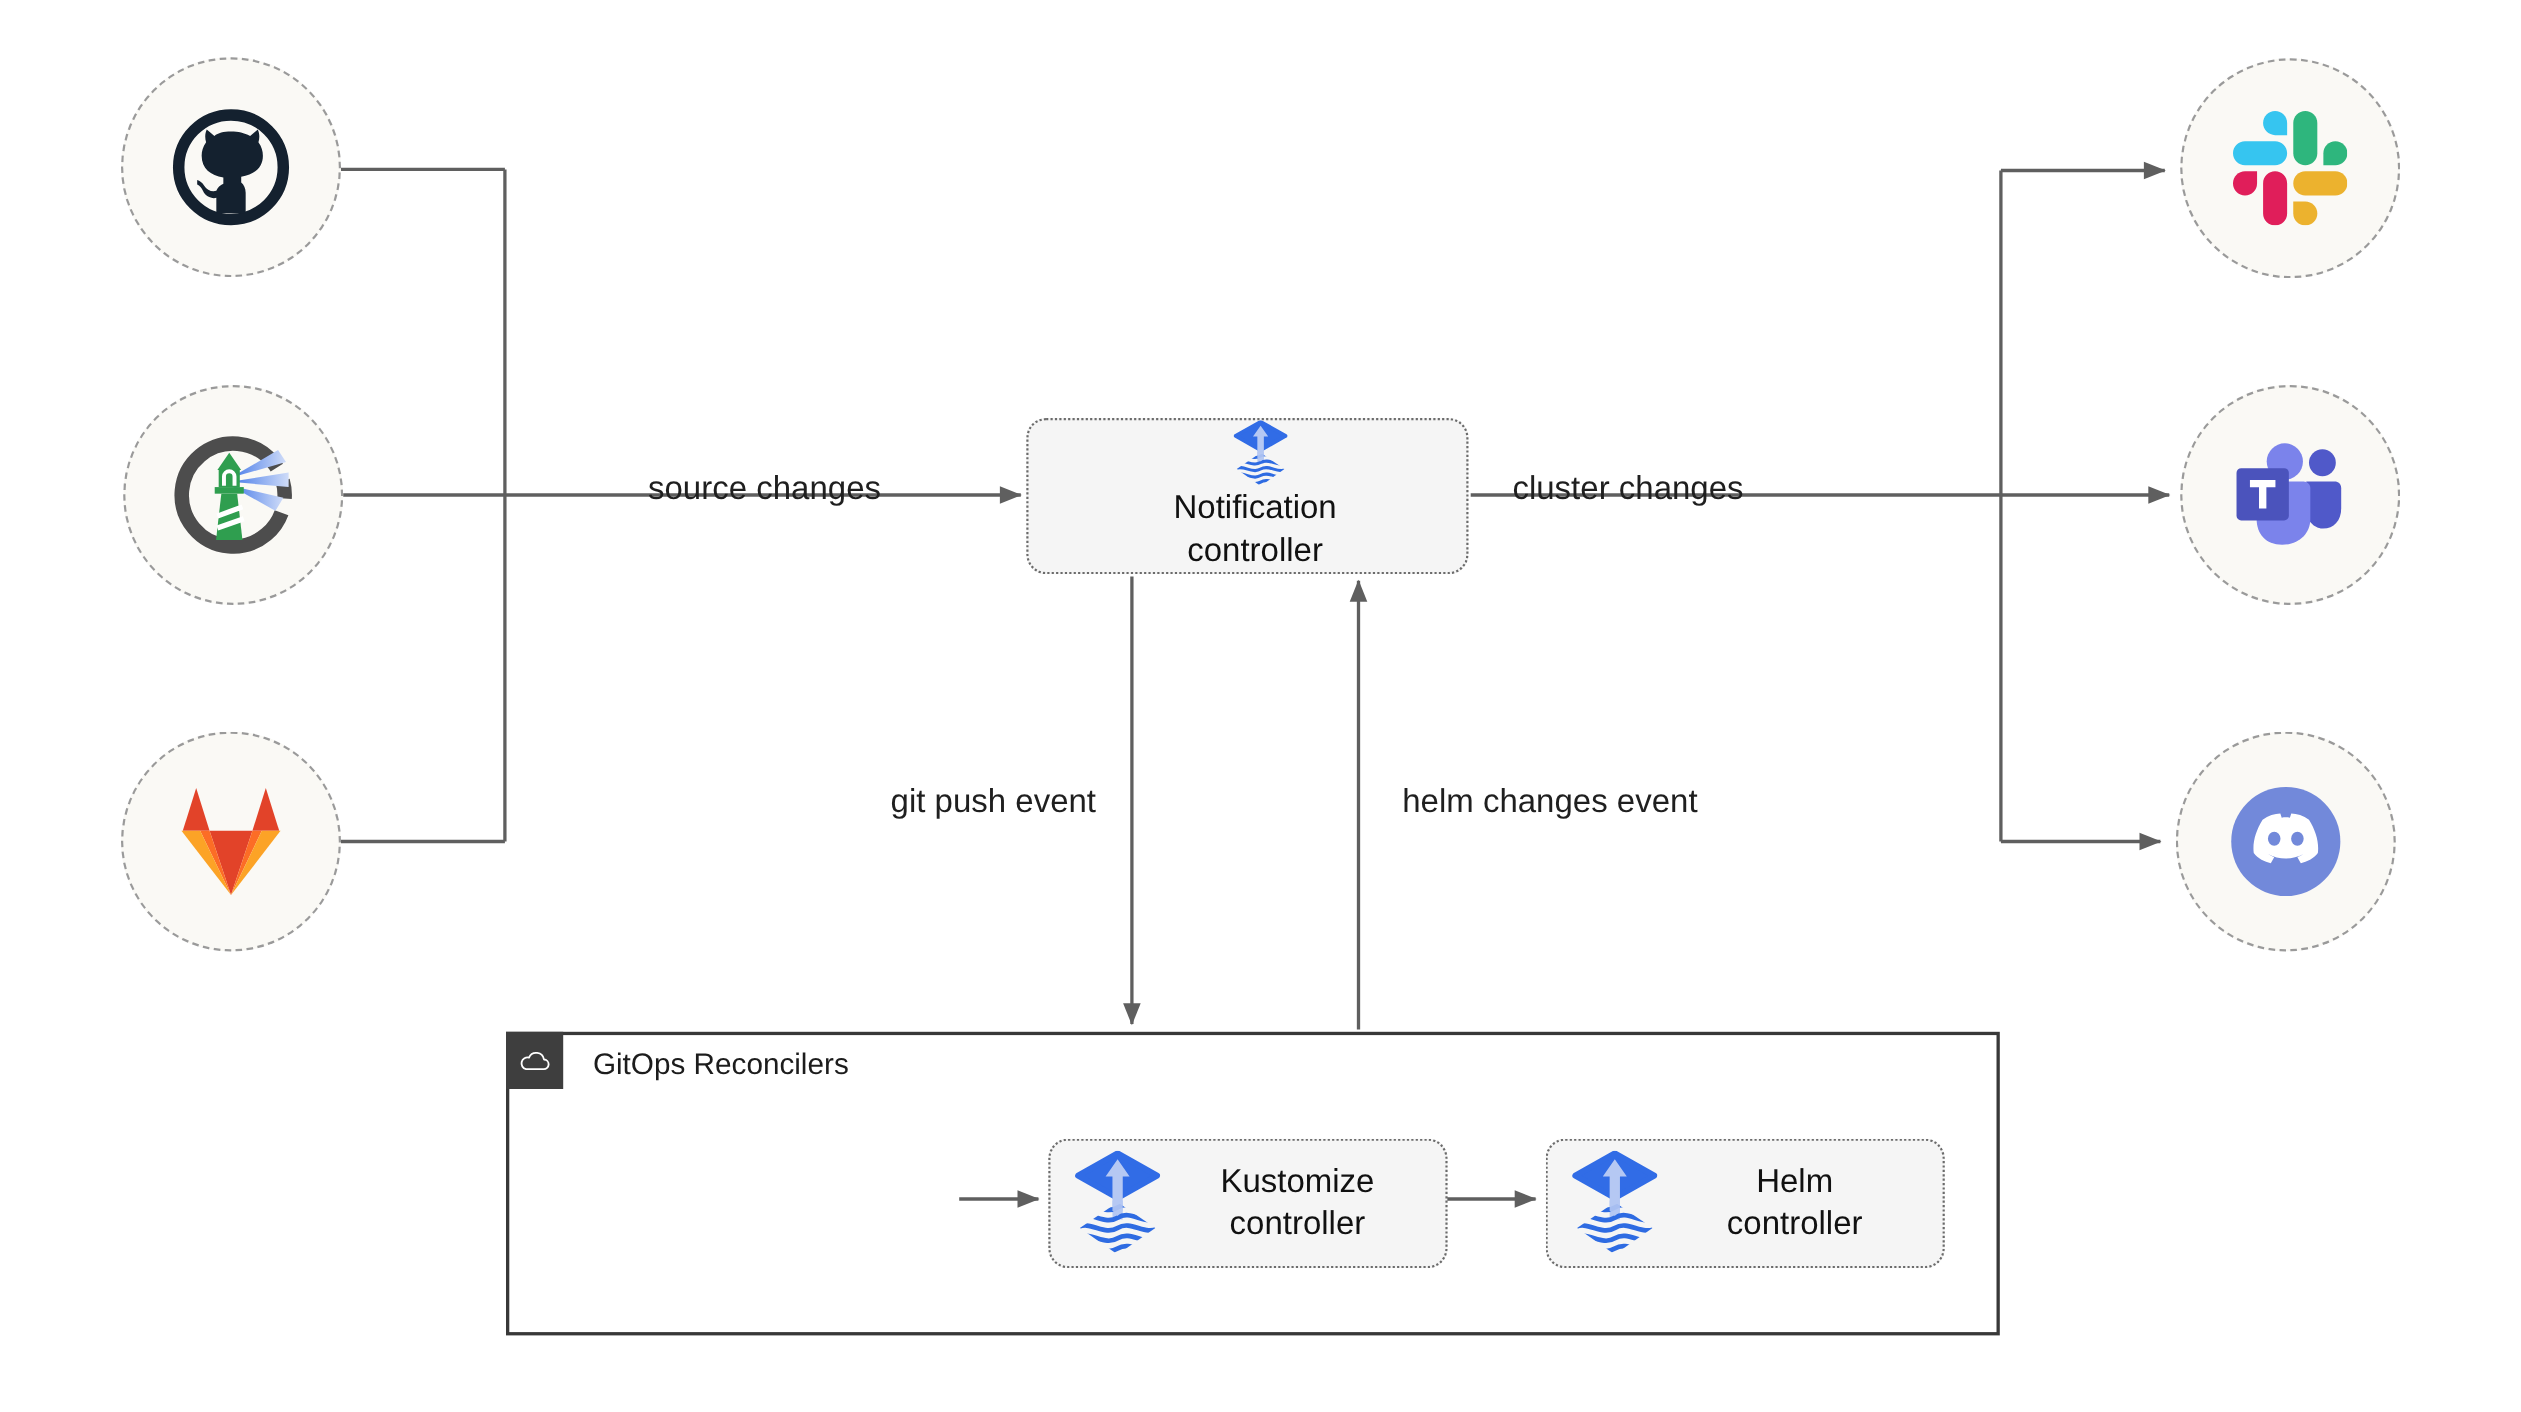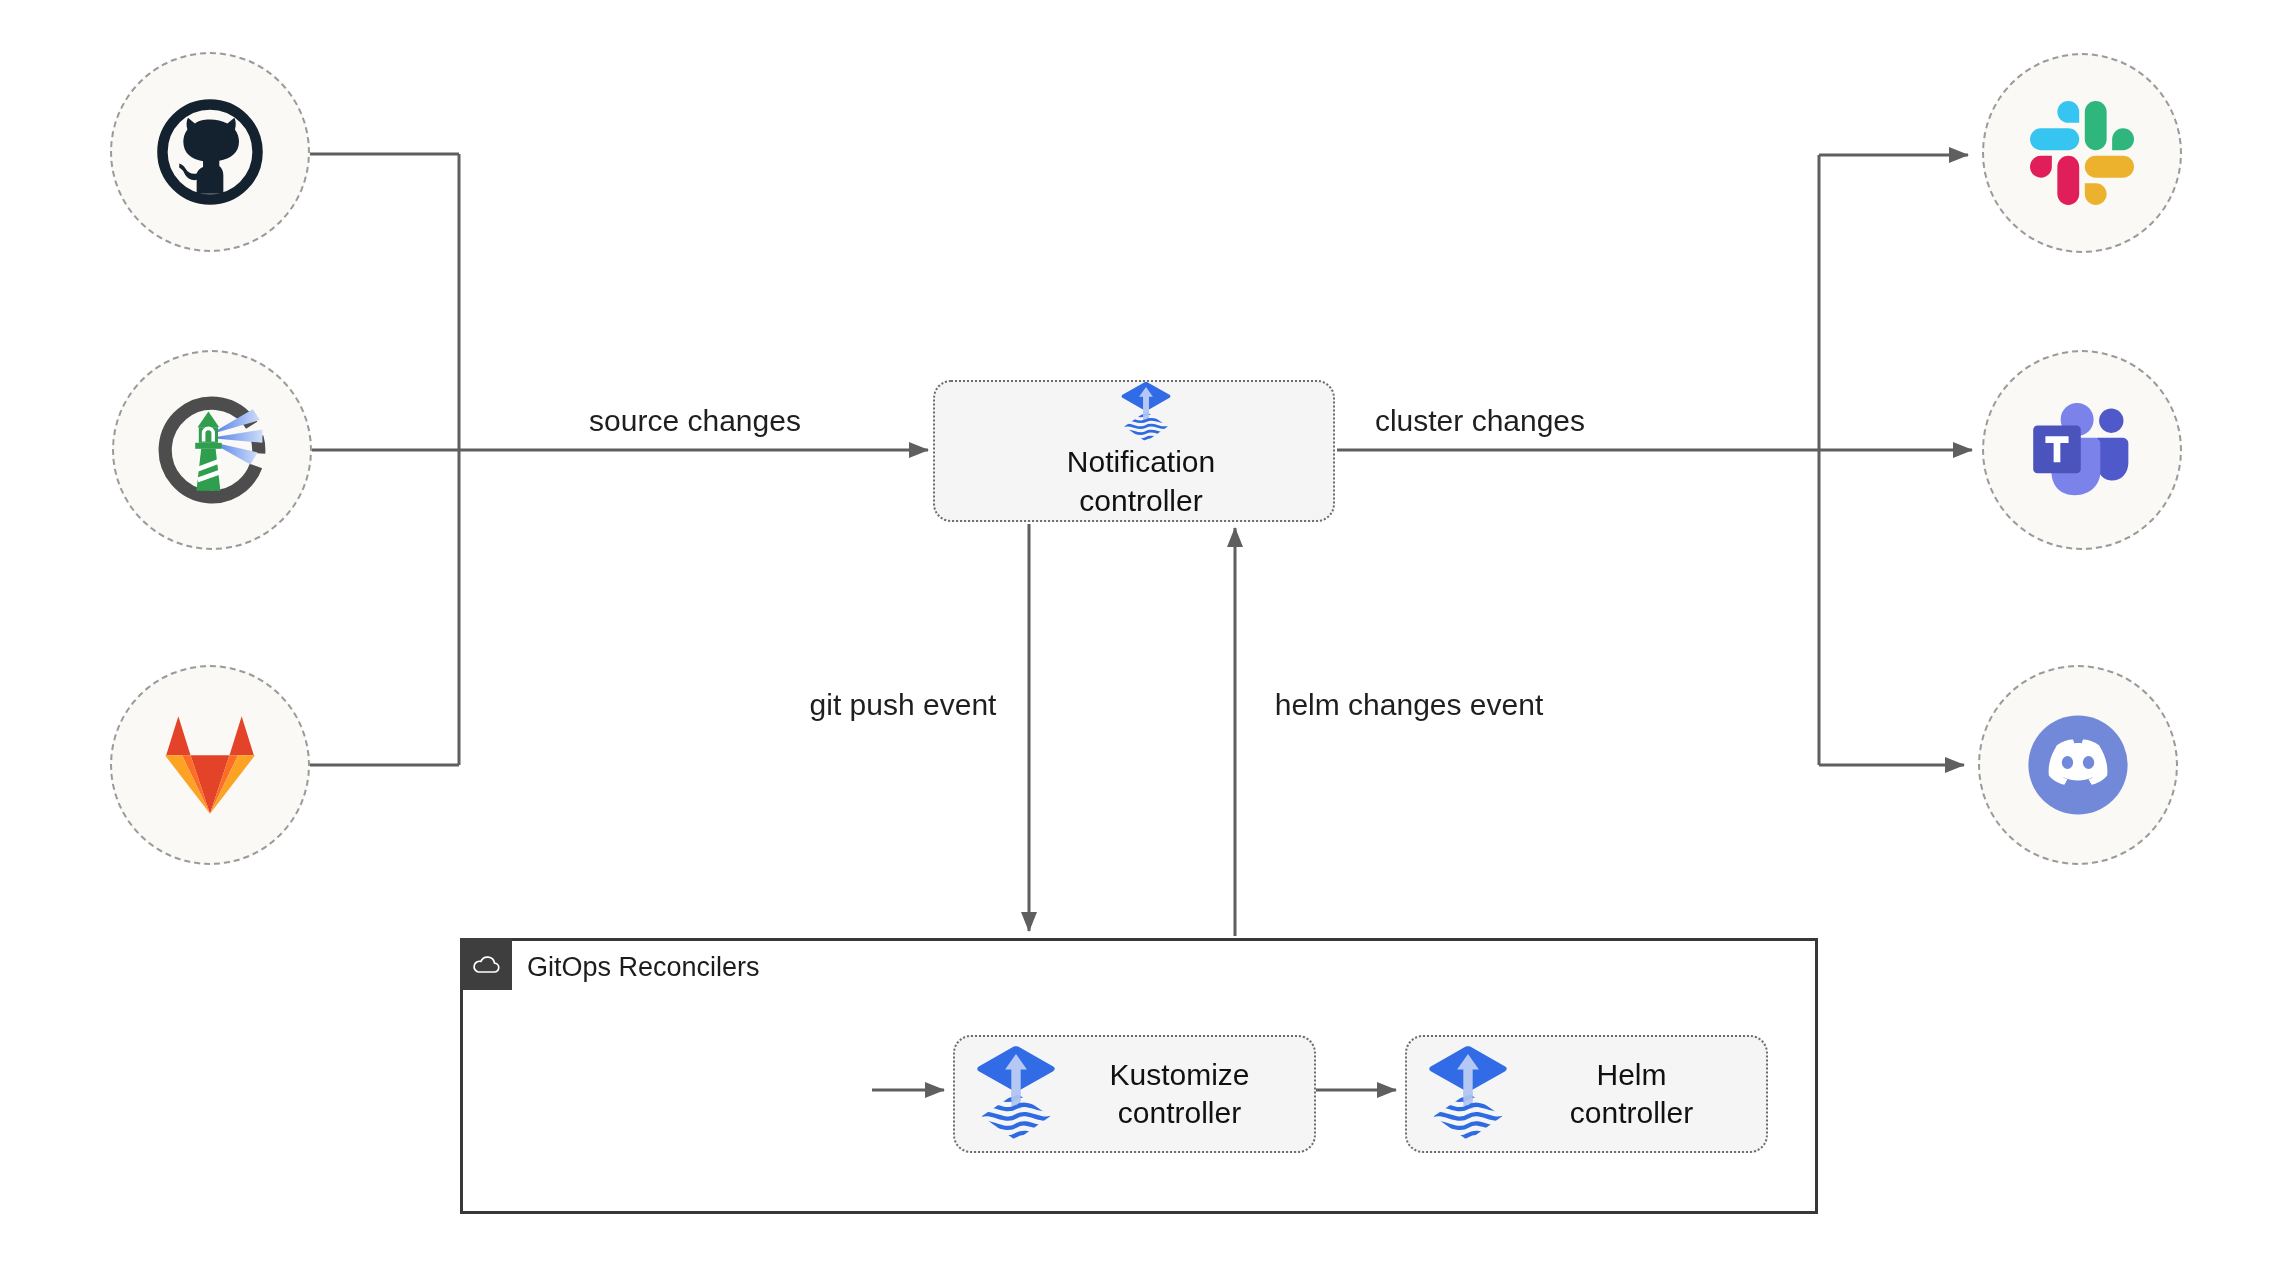--- a/index.html
+++ b/index.html
@@ -19,32 +19,33 @@
     box-sizing:border-box;display:flex;align-items:center;
   }
   .ctrl-label{
     flex:1;text-align:center;font-size:30px;line-height:1.28;color:#111;
     padding-right:10px;
   }
   
   .edge-label{
     position:absolute;font-size:30px;color:#1f1f1f;white-space:nowrap;
     transform:translateX(-50%);
+    margin-top:24px;
   }
   
   .container-box{
     position:absolute;left:460px;top:938px;width:1358px;height:276px;
     border:3px solid #383838;box-sizing:border-box;background:transparent;
   }
   .container-tab{
     position:absolute;left:-3px;top:-3px;width:52px;height:52px;background:#3e3e3e;
     display:flex;align-items:center;justify-content:center;
   }
   .container-title{
-    position:absolute;left:64px;top:11px;font-size:27px;color:#1c1c1c;
+    position:absolute;left:76px;top:11px;font-size:27px;color:#1c1c1c;
     white-space:nowrap;
   }
   .wires{position:absolute;left:0;top:0;pointer-events:none;}
 </style>
 </head>
 <body>
 
 <div class="canvas">
 
   <svg width="0" height="0" style="position:absolute" aria-hidden="true">

